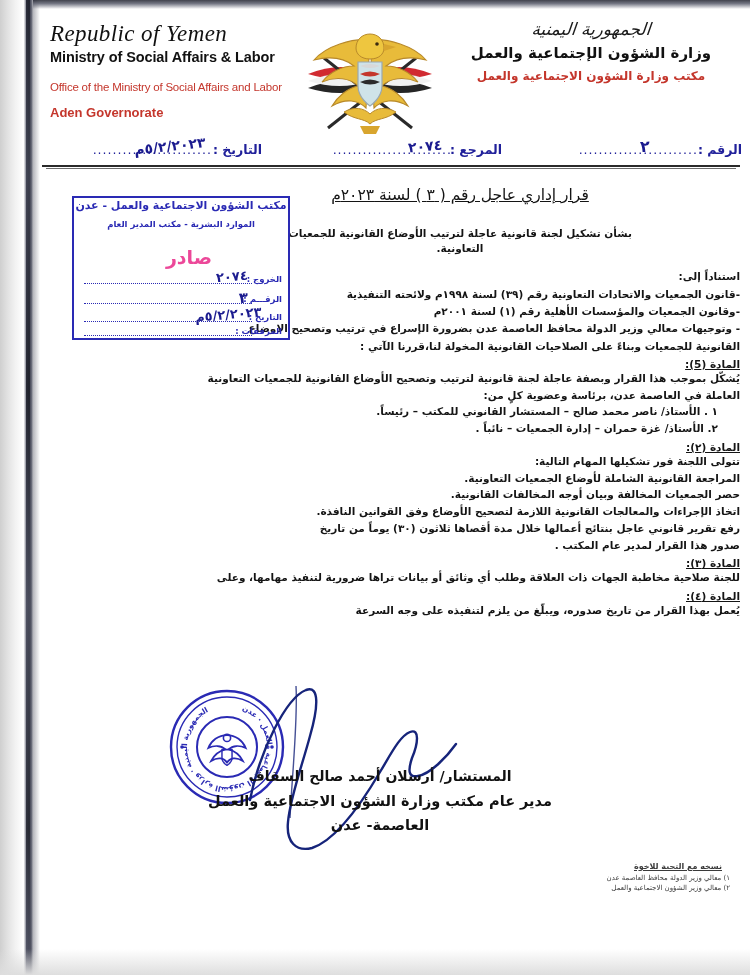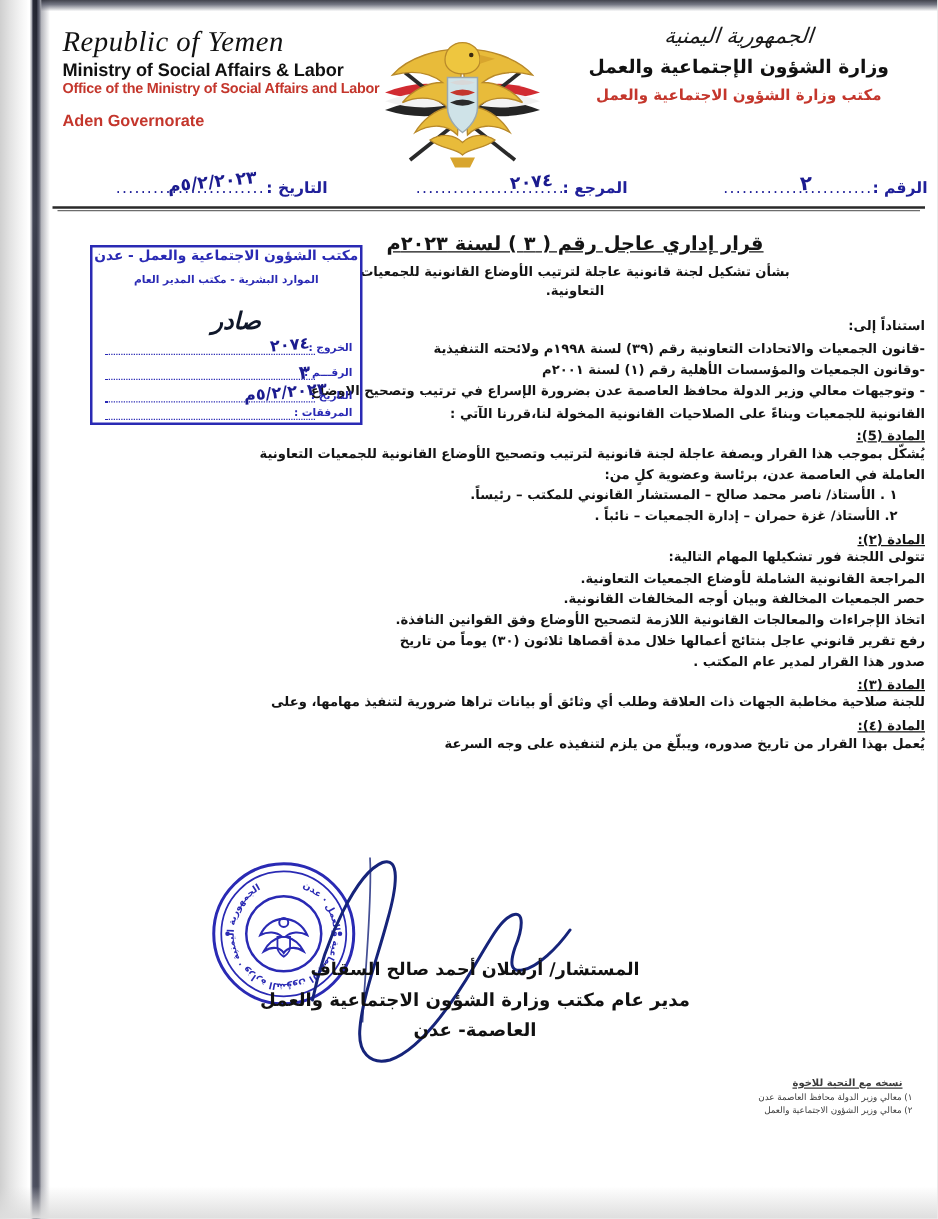--- a/index.html
+++ b/index.html
@@ -52,21 +52,21 @@
     font-size:23px;font-style:italic;color:#111;letter-spacing:.4px;
     line-height:1.05;
   }
   .en-sub{
     font-family:"Liberation Sans",sans-serif;
     font-size:14.5px;font-weight:bold;color:#111;margin-top:3px;
     letter-spacing:-.1px;
   }
   .en-office{
     font-family:"Liberation Sans",sans-serif;
-    font-size:11.5px;font-weight:bold;color:#c4362c;margin-top:0;
+    font-size:11.5px;font-weight:normal;color:#c4362c;margin-top:16px;
     letter-spacing:-.2px;
   }
   .en-gov{
     font-family:"Liberation Sans",sans-serif;
     font-size:13px;font-weight:bold;color:#c4362c;margin-top:12px;
   }
   .hdr-ar{position:absolute;right:4px;top:4px;width:290px;text-align:center;direction:rtl;}
   .ar-title{
     font-family:"DejaVu Sans",sans-serif;
     font-size:17px;font-style:italic;color:#1a1a1a;line-height:1.1;
@@ -111,21 +111,21 @@
   .stamp-head{
     position:absolute;left:0;right:0;top:-3px;text-align:center;
   }
   .stamp-head span{
     font-family:"DejaVu Sans",sans-serif;font-size:11px;font-weight:bold;
     color:#2a2ab4;letter-spacing:-.3px;margin-top:41px;
   }
   .stamp-sader{
     position:absolute;left:16px;right:0;top:48px;text-align:center;
     font-family:"DejaVu Sans",sans-serif;font-size:19px;font-weight:bold;
-    color:#0f172a;letter-spacing:4px;font-style:italic;
+    color:#ec4899;letter-spacing:4px;
   }
   .stamp-row{
     position:absolute;right:6px;width:200px;height:18px;
     font-family:"DejaVu Sans",sans-serif;font-size:8.5px;color:#2a2ab4;
     font-weight:bold;
   }
   .stamp-row .lbl{position:absolute;right:0;top:2px;}
   .stamp-row .dotline{
     position:absolute;right:30px;left:2px;top:11px;
     border-bottom:1.3px dotted #2a2ab4;
@@ -135,22 +135,22 @@
     font-size:13px;font-weight:bold;color:#1b1b8f;
     font-family:"DejaVu Sans",sans-serif;
   }
   
   .body-ar{
     position:absolute;left:180px;top:186px;width:560px;
     direction:rtl;text-align:right;
     font-family:"DejaVu Sans",sans-serif;color:#141414;
   }
   .doc-title{
-    text-align:center;font-size:15.5px;font-weight:bold;
-    text-decoration:underline;letter-spacing:-.4px;margin-bottom:7px;
+    text-align:center;font-size:15.5px;font-weight:normal;
+    text-decoration:underline;letter-spacing:-.4px;margin-bottom:22px;
   }
   .doc-subject{
     font-size:10.5px;font-weight:bold;line-height:1.45;
     text-align:center;margin:0 0 12px 0;letter-spacing:-.3px;
   }
   .lead{font-size:10.5px;font-weight:bold;line-height:1.55;letter-spacing:-.3px;}
   .lead p{margin:0 0 1px 0;}
   .art-head{
     font-size:10.5px;font-weight:bold;text-decoration:underline;
     margin:4px 0 1px 0;

